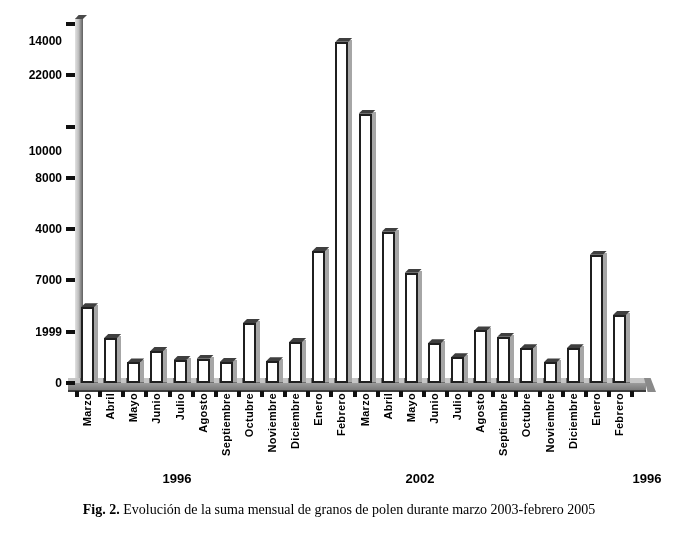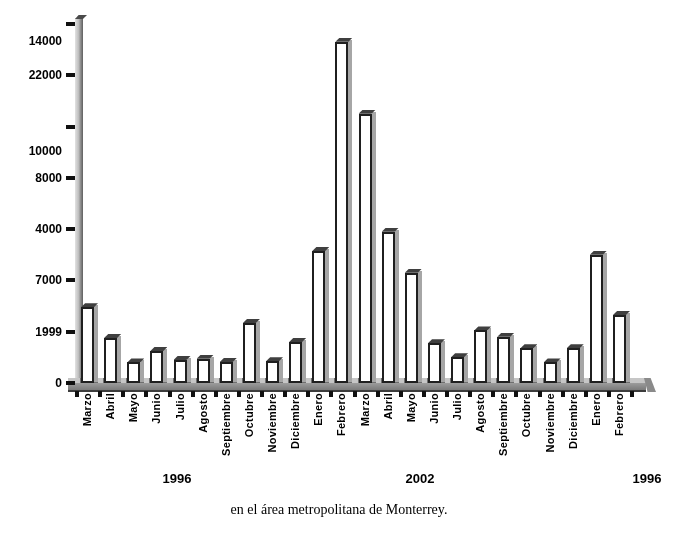--- a/index.html
+++ b/index.html
@@ -231,15 +231,15 @@
         <div class="month-label" style="left: 611.99px;">Febrero</div>
       </div>
     <div id="years">
         <div class="year-label" style="left: 177px;">1996</div>
         <div class="year-label" style="left: 420px;">2002</div>
         <div class="year-label" style="left: 647px;">1996</div>
       </div>
   </div>
 
   <div class="caption">
-    <div>en el área metropolitana de Monterrey.</div>
+    <div><b>Fig. 2.</b><span> Evolución de la suma mensual de granos de polen durante marzo 2003-febrero 2005</span></div>
   </div>
 </div>
 
 </body></html>

